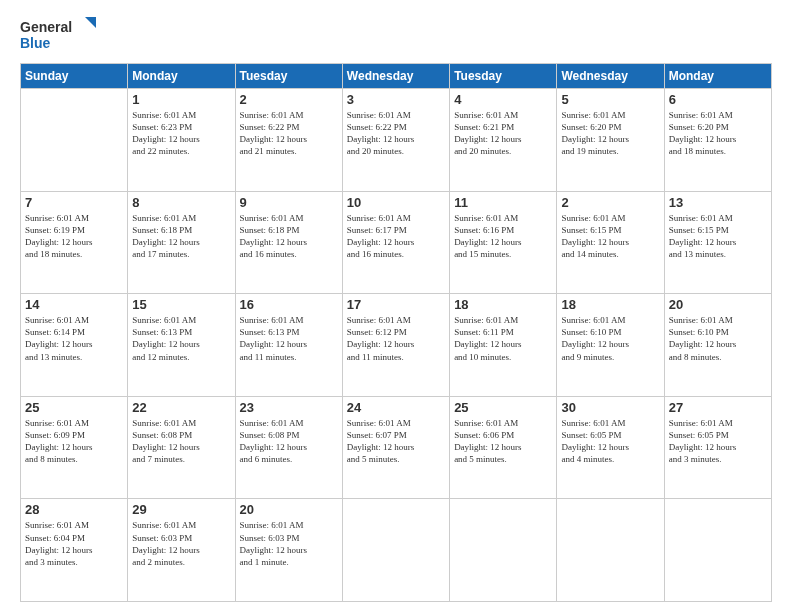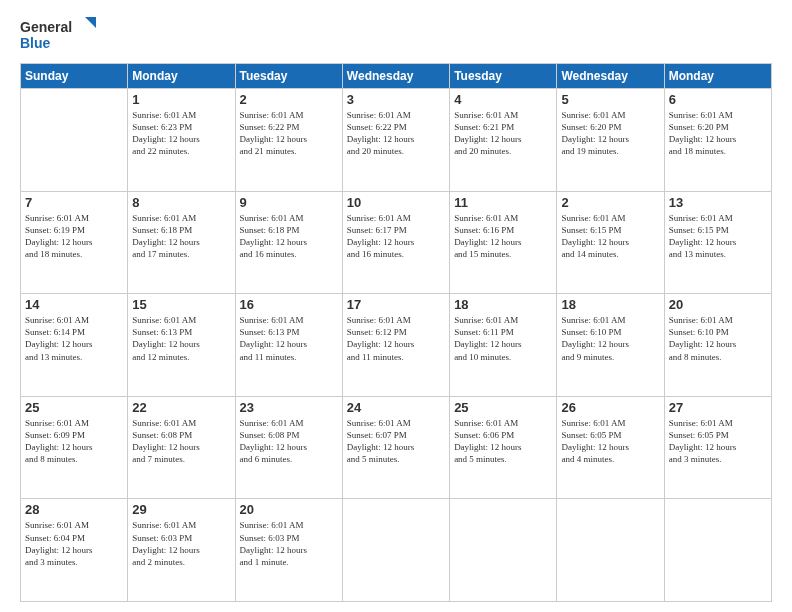--- a/index.html
+++ b/index.html
@@ -293,21 +293,21 @@
 and 5 minutes.</div>
           </td>
           <td>
             <span class="day-num">25</span>
             <div class="day-info" style="white-space: pre-line;">Sunrise: 6:01 AM
 Sunset: 6:06 PM
 Daylight: 12 hours
 and 5 minutes.</div>
           </td>
           <td>
-            <span class="day-num">26</span>
+            <span class="day-num">30</span>
             <div class="day-info" style="white-space: pre-line;">Sunrise: 6:01 AM
 Sunset: 6:05 PM
 Daylight: 12 hours
 and 4 minutes.</div>
           </td>
           <td>
             <span class="day-num">27</span>
             <div class="day-info" style="white-space: pre-line;">Sunrise: 6:01 AM
 Sunset: 6:05 PM
 Daylight: 12 hours

